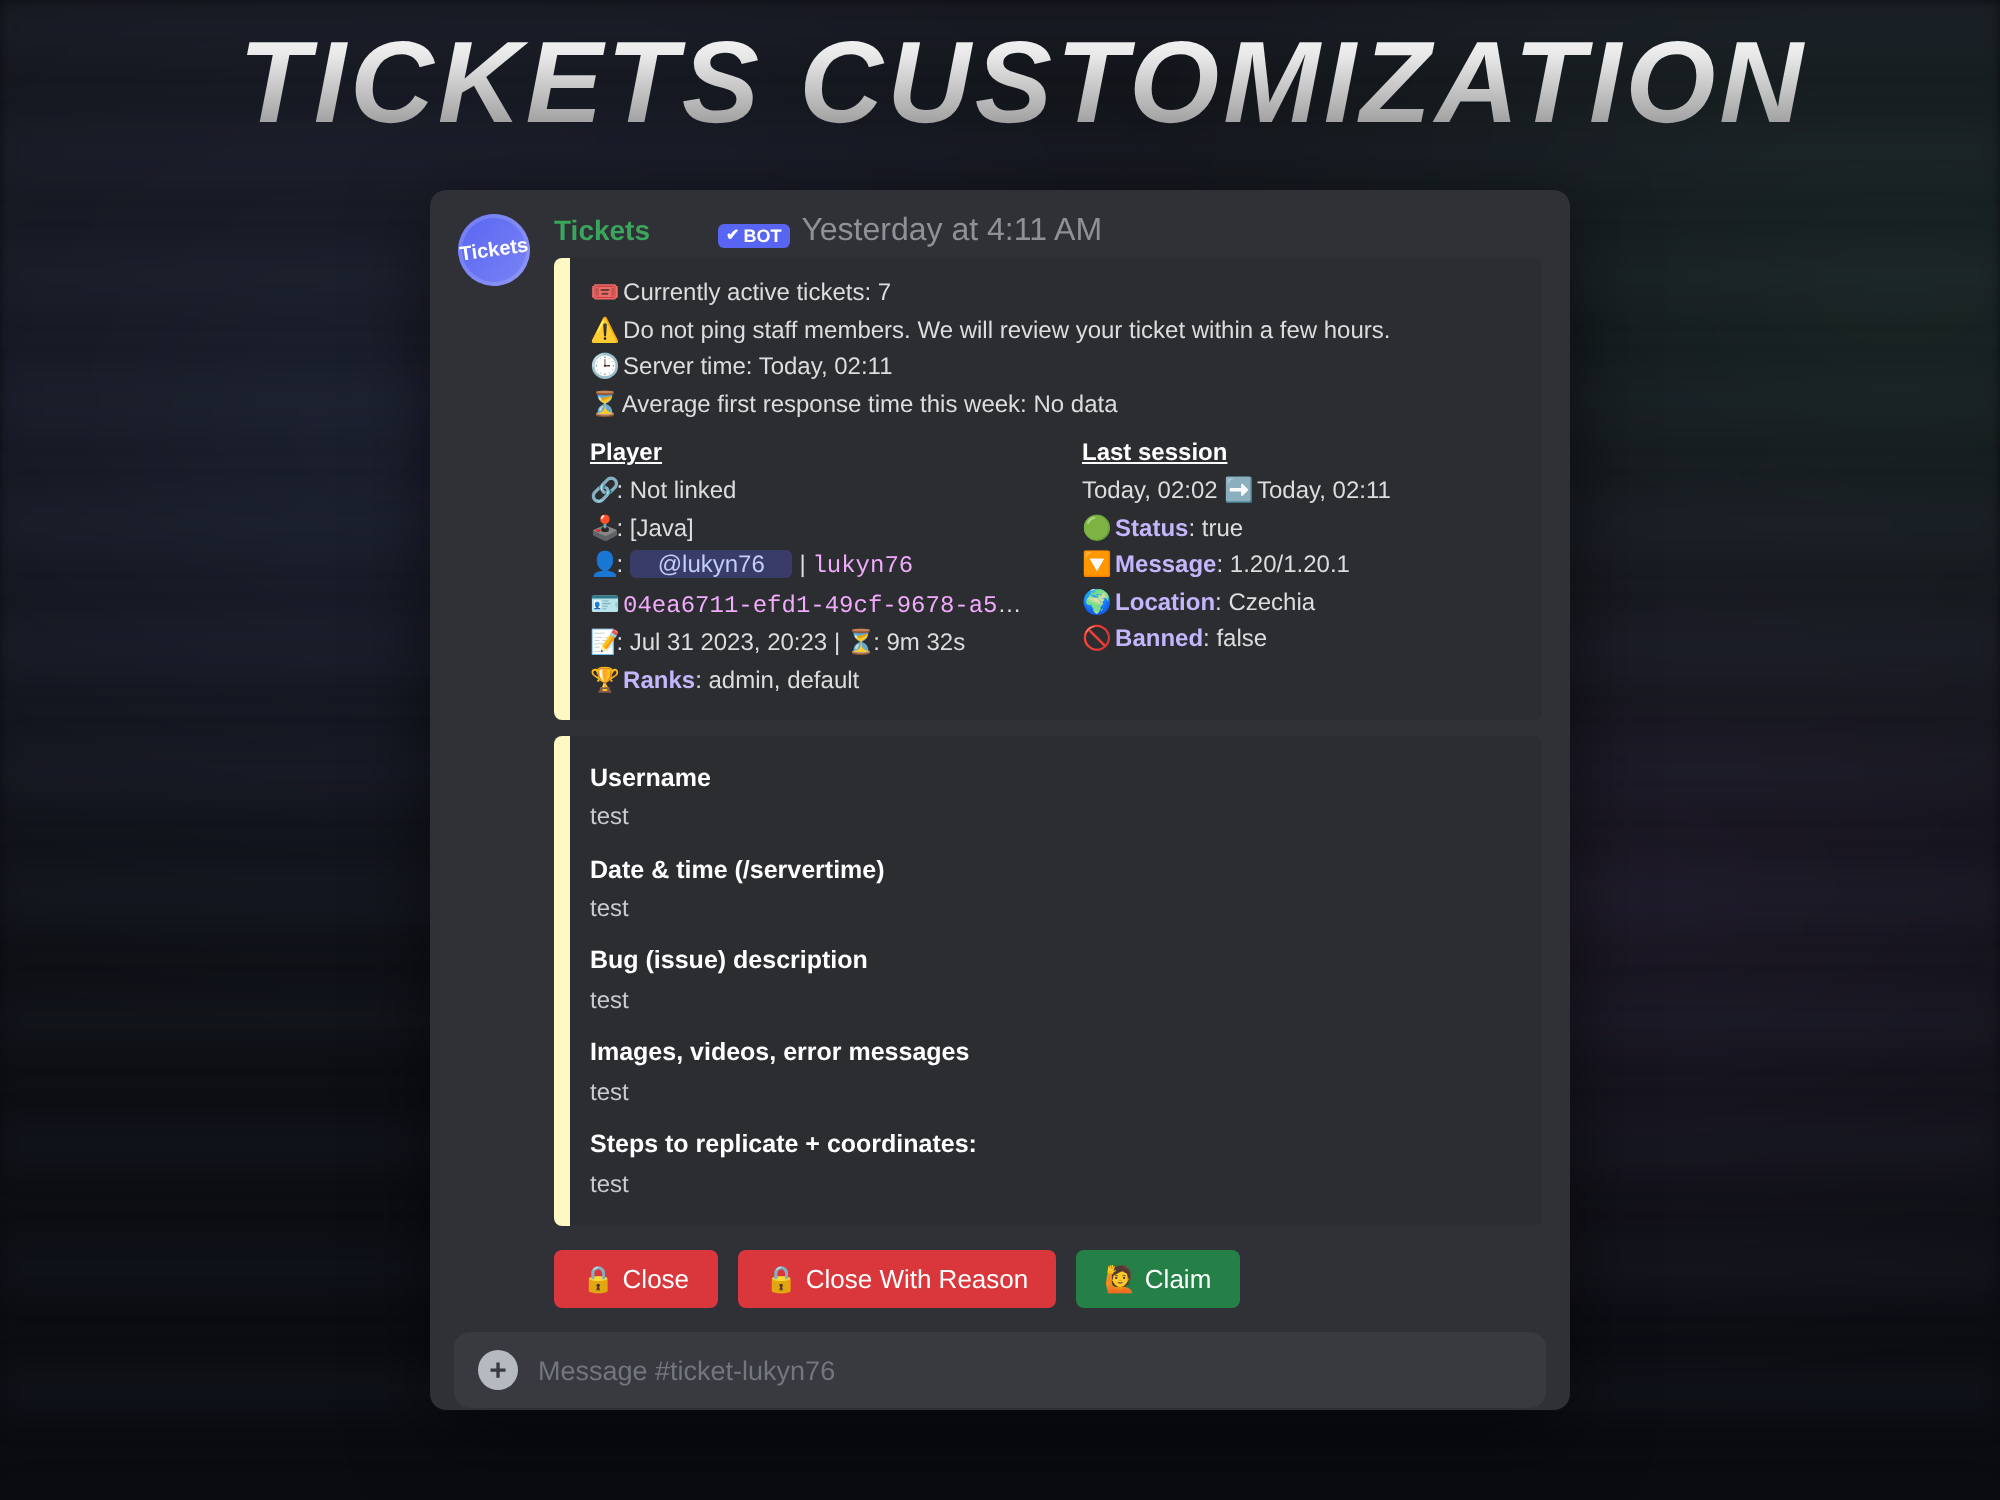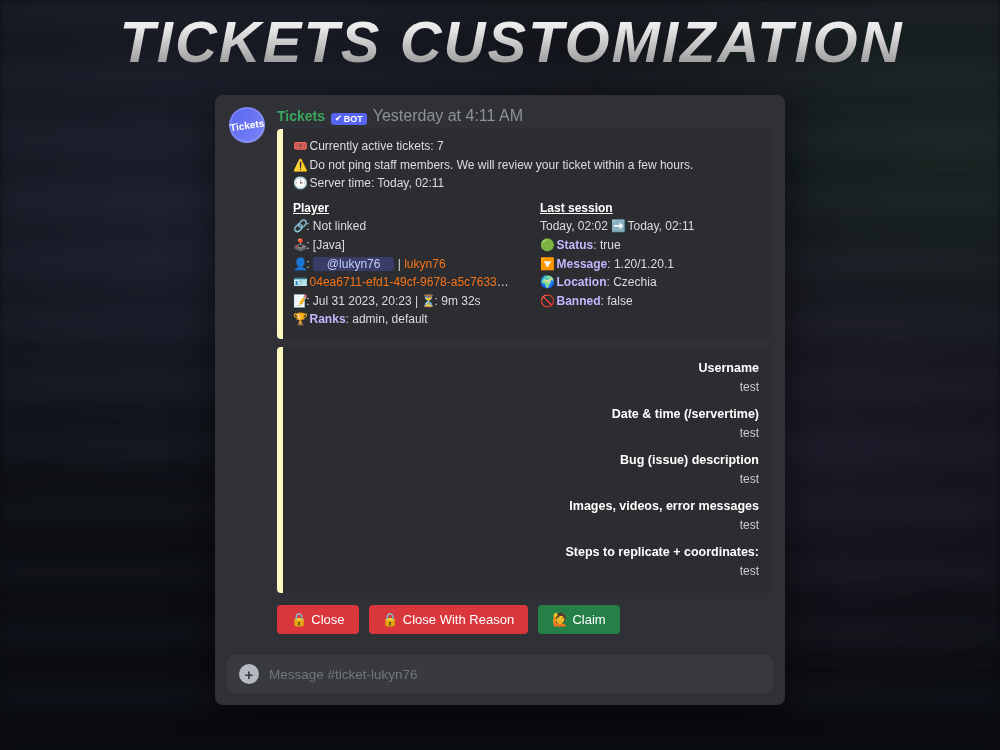--- a/index.html
+++ b/index.html
@@ -52,37 +52,37 @@
     width: 36px; height: 36px; border-radius: 50%;
     background: linear-gradient(135deg,#5865f2 0%, #7b84f5 100%);
     flex: 0 0 36px;
     display:flex;align-items:center;justify-content:center;
     color:#fff;font-size:10px;font-weight:700;transform:rotate(-8deg);
     box-shadow: inset 0 0 0 2px rgba(255,255,255,0.15);
   }
   .msg-body { flex:1; min-width:0; }
   .name-row { display:flex; align-items:baseline; gap:6px; margin-bottom:4px;}
   .bot-name { color:#3ba55d; font-weight:600; font-size:14px;}
-  .bot-tag { background:#5865f2; color:#fff; font-size:9px; font-weight:700; padding:1px 4px; border-radius:3px; display:inline-flex;align-items:center;gap:2px;}
+  .bot-tag { background:#5865f2; color:#fff; font-size:9px; font-weight:700; padding:1px 4px; border-radius:3px; display:inline-flex;align-items:center;gap:2px;margin-left:28px;}
   .bot-tag::before{content:"✔";font-size:8px;}
   .timestamp { color:#8e9297; font-size:16px;}
   .embed {
-    border-left: 6px solid #fef9c3;
+    border-left: 8px solid #fef9c3;
     background: #2b2d31;
     border-radius: 4px;
     padding: 8px 12px 10px 10px;
     margin-top: 2px;
     font-size: 12px; line-height: 1.55;
   }
-  .embed + .embed { margin-top: 8px; text-align: right; }
+  .embed + .embed { margin-top: 8px; }
   .cols { display:flex; gap:28px; margin-top:6px;}
   .col { flex:1; min-width:0;}
   .u { text-decoration: underline; font-weight:700; color:#fff;}
   .b { font-weight:700; color:#c4b5fd;text-align:right;}
-  .link { color:#f97316; }
+  .link { color:#f0abfc;font-family:Liberation Mono, monospace; }
   .mention { color:#c1cdfb; background:rgba(88,101,242,0.28); padding:0 14px; border-radius:3px;}
   .line { white-space: nowrap; overflow:hidden; text-overflow: ellipsis;}
   .fld { margin: 4px 0 8px 0;}
   .fld-h { font-weight:700; color:#fff; font-size:12.5px;}
   .fld-v { color:#c9cbcf; }
   .buttons { display:flex; gap:10px; padding: 4px 14px 12px 62px;}
   .btn {
     display:inline-flex; align-items:center; gap:6px;
     border:none; border-radius:4px; padding:7px 14px;
     color:#fff; font-size:13px; font-weight:500; cursor:pointer;
@@ -122,20 +122,21 @@
       <div class="name-row">
         <span class="bot-name">Tickets</span>
         <span class="bot-tag">BOT</span>
         <span class="timestamp">Yesterday at 4:11 AM</span>
       </div>
 
       <div class="embed">
         <div class="line"><span class="emoji">🎟️</span> <span>Currently active tickets: 7</span></div>
         <div class="line"><span class="emoji">⚠️</span> <span>Do not ping staff members. We will review your ticket within a few hours.</span></div>
         <div class="line"><span class="emoji">🕒</span> <span>Server time: Today, 02:11</span></div>
+        <div class="line"><span class="emoji">⏳</span> <span>Average first response time this week: No data</span></div>
 
         <div class="cols">
           <div class="col">
             <div><span class="u">Player</span></div>
             <div class="line"><span class="emoji">🔗</span><span>: Not linked</span></div>
             <div class="line"><span class="emoji">🕹️</span><span>: [Java]</span></div>
             <div class="line"><span class="emoji">👤</span><span>: </span><span class="mention">@lukyn76</span><span> | </span><span class="link">lukyn76</span></div>
             <div class="line"><span class="emoji">🪪</span> <span class="link">04ea6711-efd1-49cf-9678-a5c763366a63</span></div>
             <div class="line"><span class="emoji">📝</span><span>: Jul 31 2023, 20:23 | </span><span class="emoji">⏳</span><span>: 9m 32s</span></div>
             <div class="line"><span class="emoji">🏆</span> <span class="b">Ranks</span><span>: admin, default</span></div>

